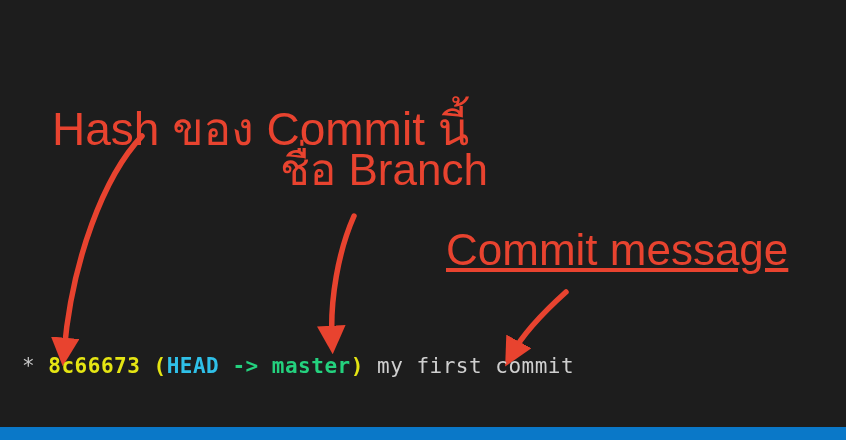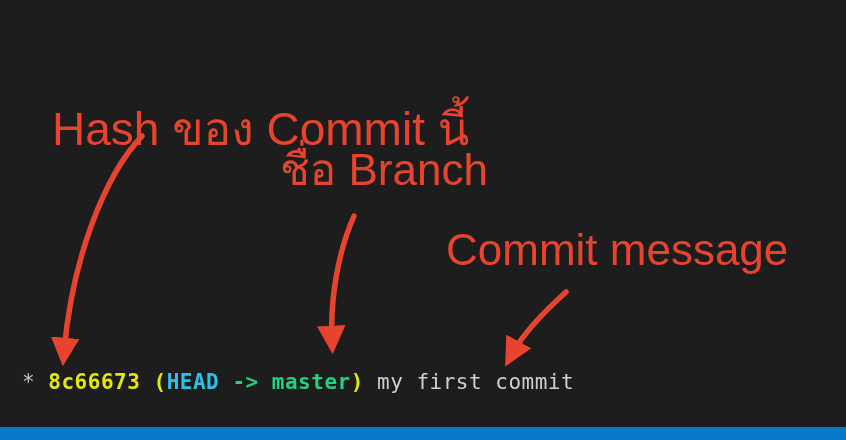--- a/index.html
+++ b/index.html
@@ -13,21 +13,21 @@
     height: 440px;
     background: #1d1d1d;
     overflow: hidden;
     font-family: "Liberation Sans", sans-serif;
   }
 
   
   .term-area {
     position: absolute;
     left: 0;
-    top: 368px;
+    top: 352px;
     width: 846px;
     height: 59px;
   }
   .term-line {
     position: absolute;
     left: 22px;
     top: 0px;
     white-space: pre;
     font-family: "DejaVu Sans Mono", "Liberation Mono", monospace;
     font-size: 21px;
@@ -70,21 +70,21 @@
   
   .annot {
     position: absolute;
     color: #e8432f;
     font-family: "Liberation Sans", "DejaVu Sans", sans-serif;
     white-space: nowrap;
     line-height: 1;
   }
   #annot-hash   { left: 52px;  top: 70px;  font-size: 46px; margin-top: 36px; }
   #annot-branch { left: 280px; top: 148px; font-size: 44px; }
-  #annot-msg    { left: 446px; top: 228px; font-size: 44px; }
+  #annot-msg    { left: 446px; top: 228px; font-size: 44px; text-decoration: underline; }
 
   
   #arrow-layer {
     position: absolute;
     left: 0;
     top: 0;
     width: 846px;
     height: 440px;
     pointer-events: none;
   }

